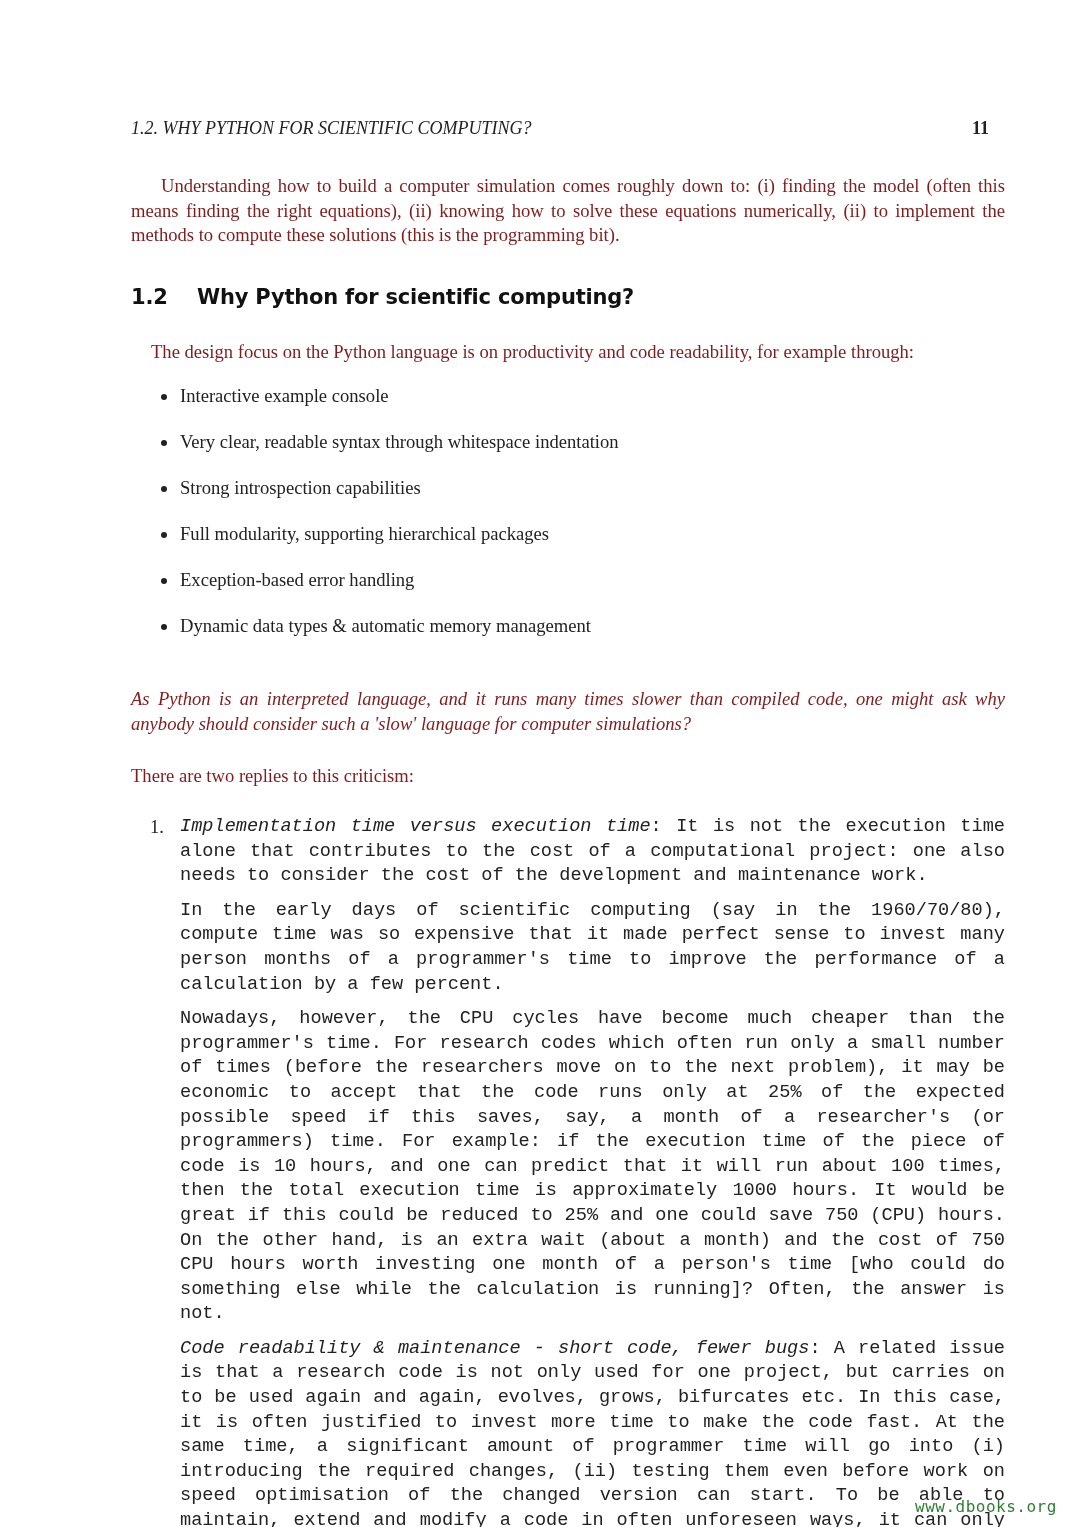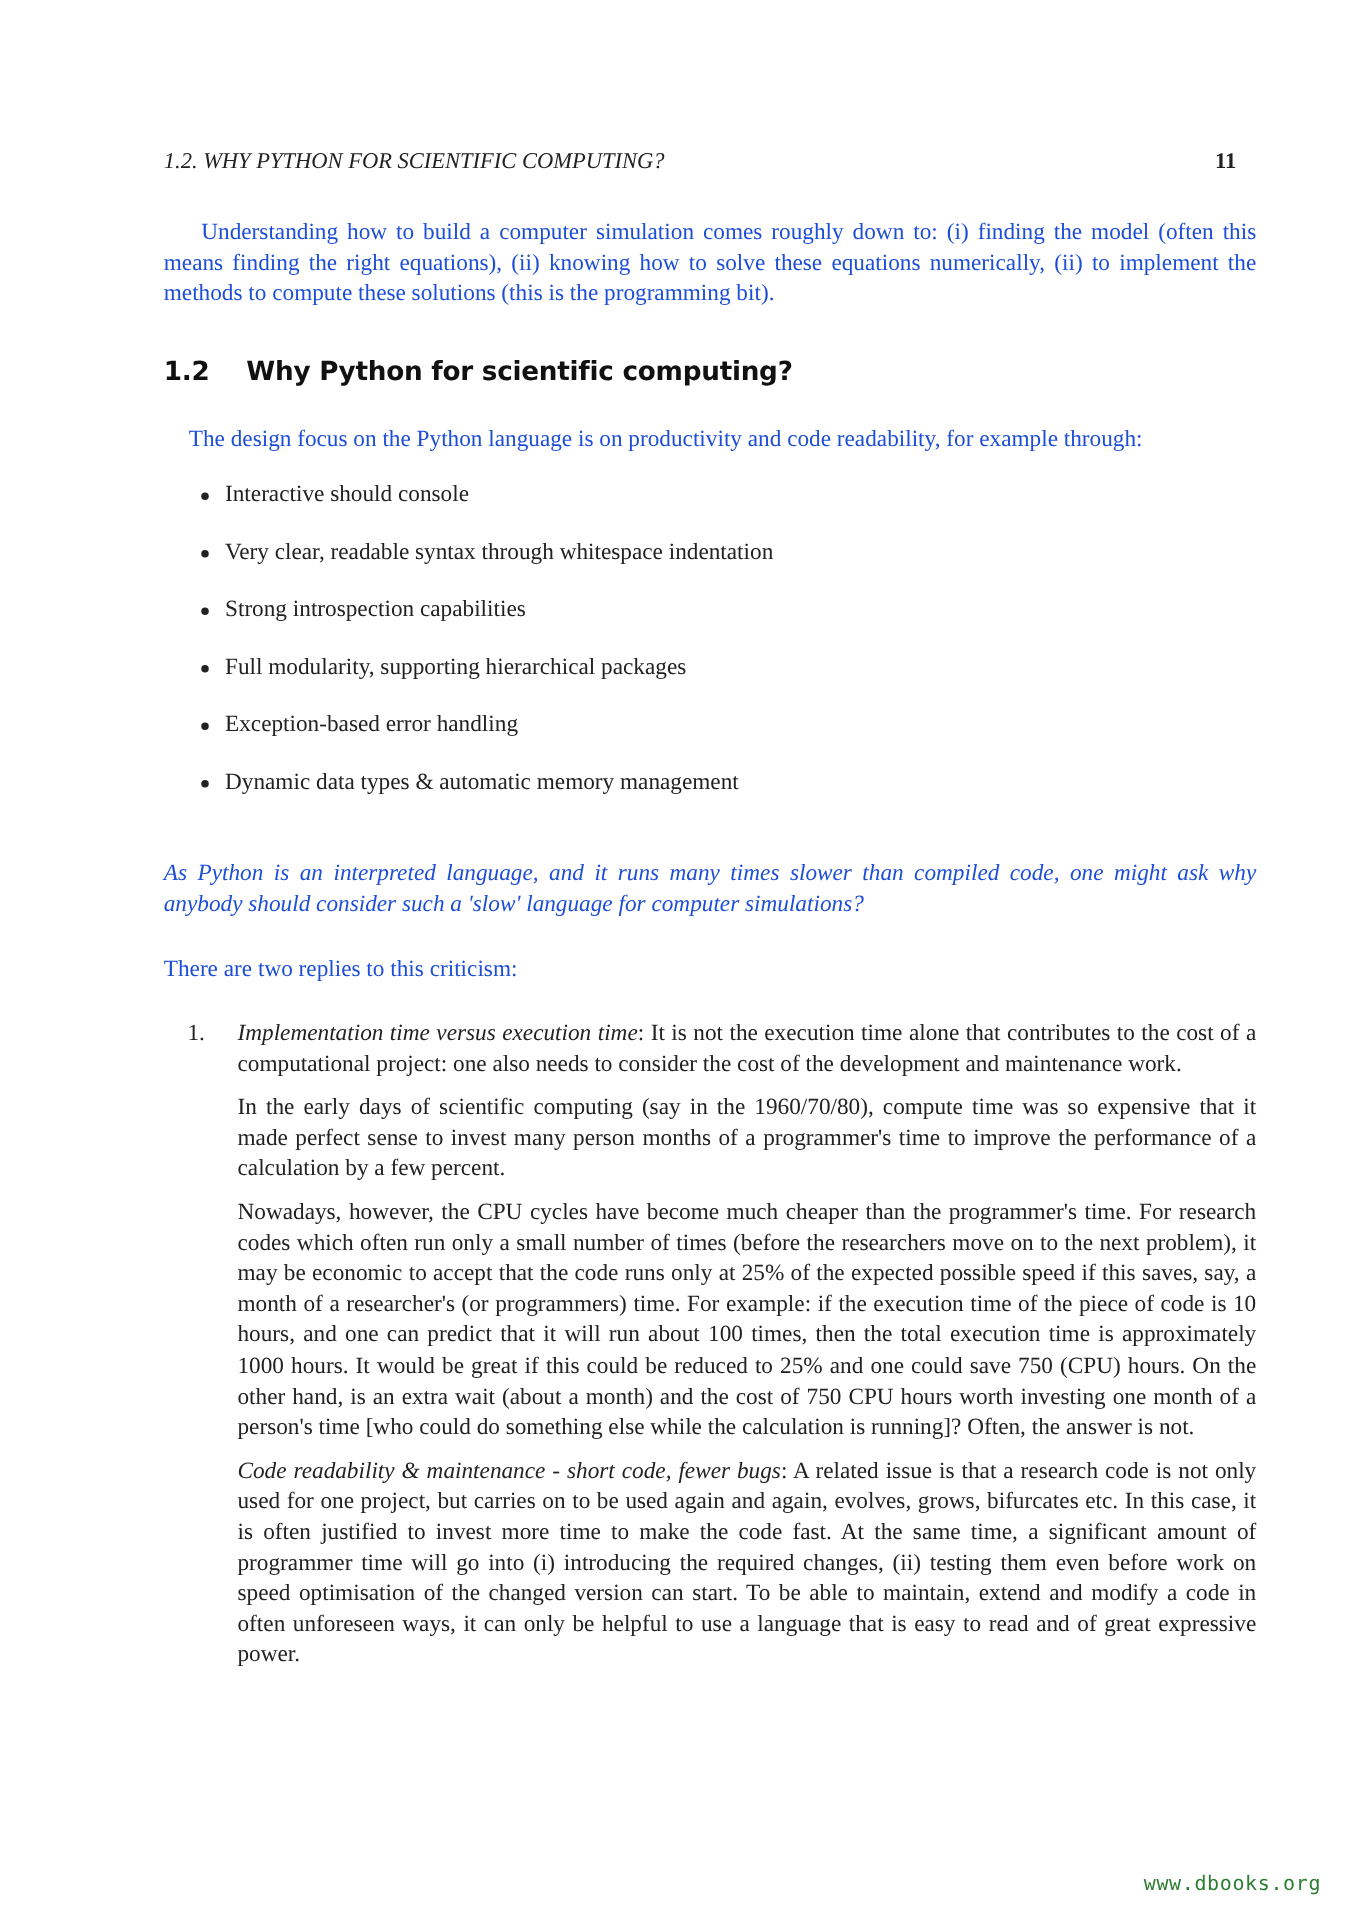--- a/index.html
+++ b/index.html
@@ -2,56 +2,56 @@
 <html><head>
 <meta charset="utf-8">
 <style>
   html, body { margin: 0; padding: 0; background: #ffffff; }
   body { width: 1080px; height: 1527px; position: relative; overflow: hidden;
     font-family: "DejaVu Serif", "Liberation Serif", serif; color: #1a1a1a; }
   .running-head { position: absolute; top: 118px; left: 131px; width: 874px; height: 24px;
     font-family: "Liberation Serif", serif; font-size: 18px; font-style: italic; color: #222; }
   .running-head .pn { position: absolute; right: 16px; top: 0; font-style: normal; font-weight: bold; }
   .block { position: absolute; left: 131px; width: 874px; font-family: "Liberation Serif", serif;
-    font-size: 18.6px; line-height: 24.6px; text-align: justify; color: #1d4ed8; }
+    font-size: 18.6px; line-height: 24.6px; text-align: justify; color: #7f1d1d; }
   .indent { text-indent: 30px; }
   .section-title { position: absolute; top: 285px; left: 131px; font-family: "DejaVu Sans", "Liberation Sans", sans-serif;
     font-size: 21px; font-weight: bold; color: #111; letter-spacing: -0.2px; }
   .section-title .num { display: inline-block; width: 66px; }
   .bullets { position: absolute; top: 384px; left: 158px; margin: 0; padding: 0; list-style: none;
     font-family: "Liberation Serif", serif; font-size: 18.6px; color: #222; }
   .bullets li { height: 46px; line-height: 24px; position: relative; padding-left: 22px; }
   .bullets li .dot { position: absolute; left: 3px; top: 10px; width: 6px; height: 6px; border-radius: 50%; background: #222; }
   .italic { font-style: italic; }
   .enum { position: absolute; top: 815px; left: 150px; width: 855px; font-family: "Liberation Serif", serif;
     font-size: 18.6px; line-height: 24.6px; color: #222; text-align: justify; }
   .enum .label { position: absolute; left: 0; top: 0; }
   .enum .body { margin-left: 30px; }
-  .enum p { margin: 0 0 10px 10px; }
+  .enum p { margin: 0 0 10px 0; font-family: Liberation Mono, monospace; }
   .watermark { position: absolute; top: 1497px; left: 915px; font-family: "DejaVu Sans Mono", "Liberation Mono", monospace;
     font-size: 16px; color: #2e7d32; letter-spacing: 0.5px; }
 </style>
 </head>
 <body>
 
 <div class="running-head">
   <span>1.2.  WHY PYTHON FOR SCIENTIFIC COMPUTING?</span>
   <span class="pn">11</span>
 </div>
 
 <div class="block indent" style="top:174px;">Understanding how to build a computer simulation comes roughly down to: (i) finding the model (often this means finding the right equations), (ii) knowing how to solve these equations numerically, (ii) to implement the methods to compute these solutions (this is the programming bit).</div>
 
 <div class="section-title">
   <span class="num">1.2</span><span>Why Python for scientific computing?</span>
 </div>
 
 <div class="block" style="top:340px;margin-left:20px;">The design focus on the Python language is on productivity and code readability, for example through:</div>
 
 <ul class="bullets">
-  <li><span class="dot"></span><span>Interactive should console</span></li>
+  <li><span class="dot"></span><span>Interactive example console</span></li>
   <li><span class="dot"></span><span>Very clear, readable syntax through whitespace indentation</span></li>
   <li><span class="dot"></span><span>Strong introspection capabilities</span></li>
   <li><span class="dot"></span><span>Full modularity, supporting hierarchical packages</span></li>
   <li><span class="dot"></span><span>Exception-based error handling</span></li>
   <li><span class="dot"></span><span>Dynamic data types &amp; automatic memory management</span></li>
 </ul>
 
 <div class="block italic" style="top:687px;">As Python is an interpreted language, and it runs many times slower than compiled code, one might ask why anybody should consider such a 'slow' language for computer simulations?</div>
 
 <div class="block" style="top:764px;">There are two replies to this criticism:</div>

